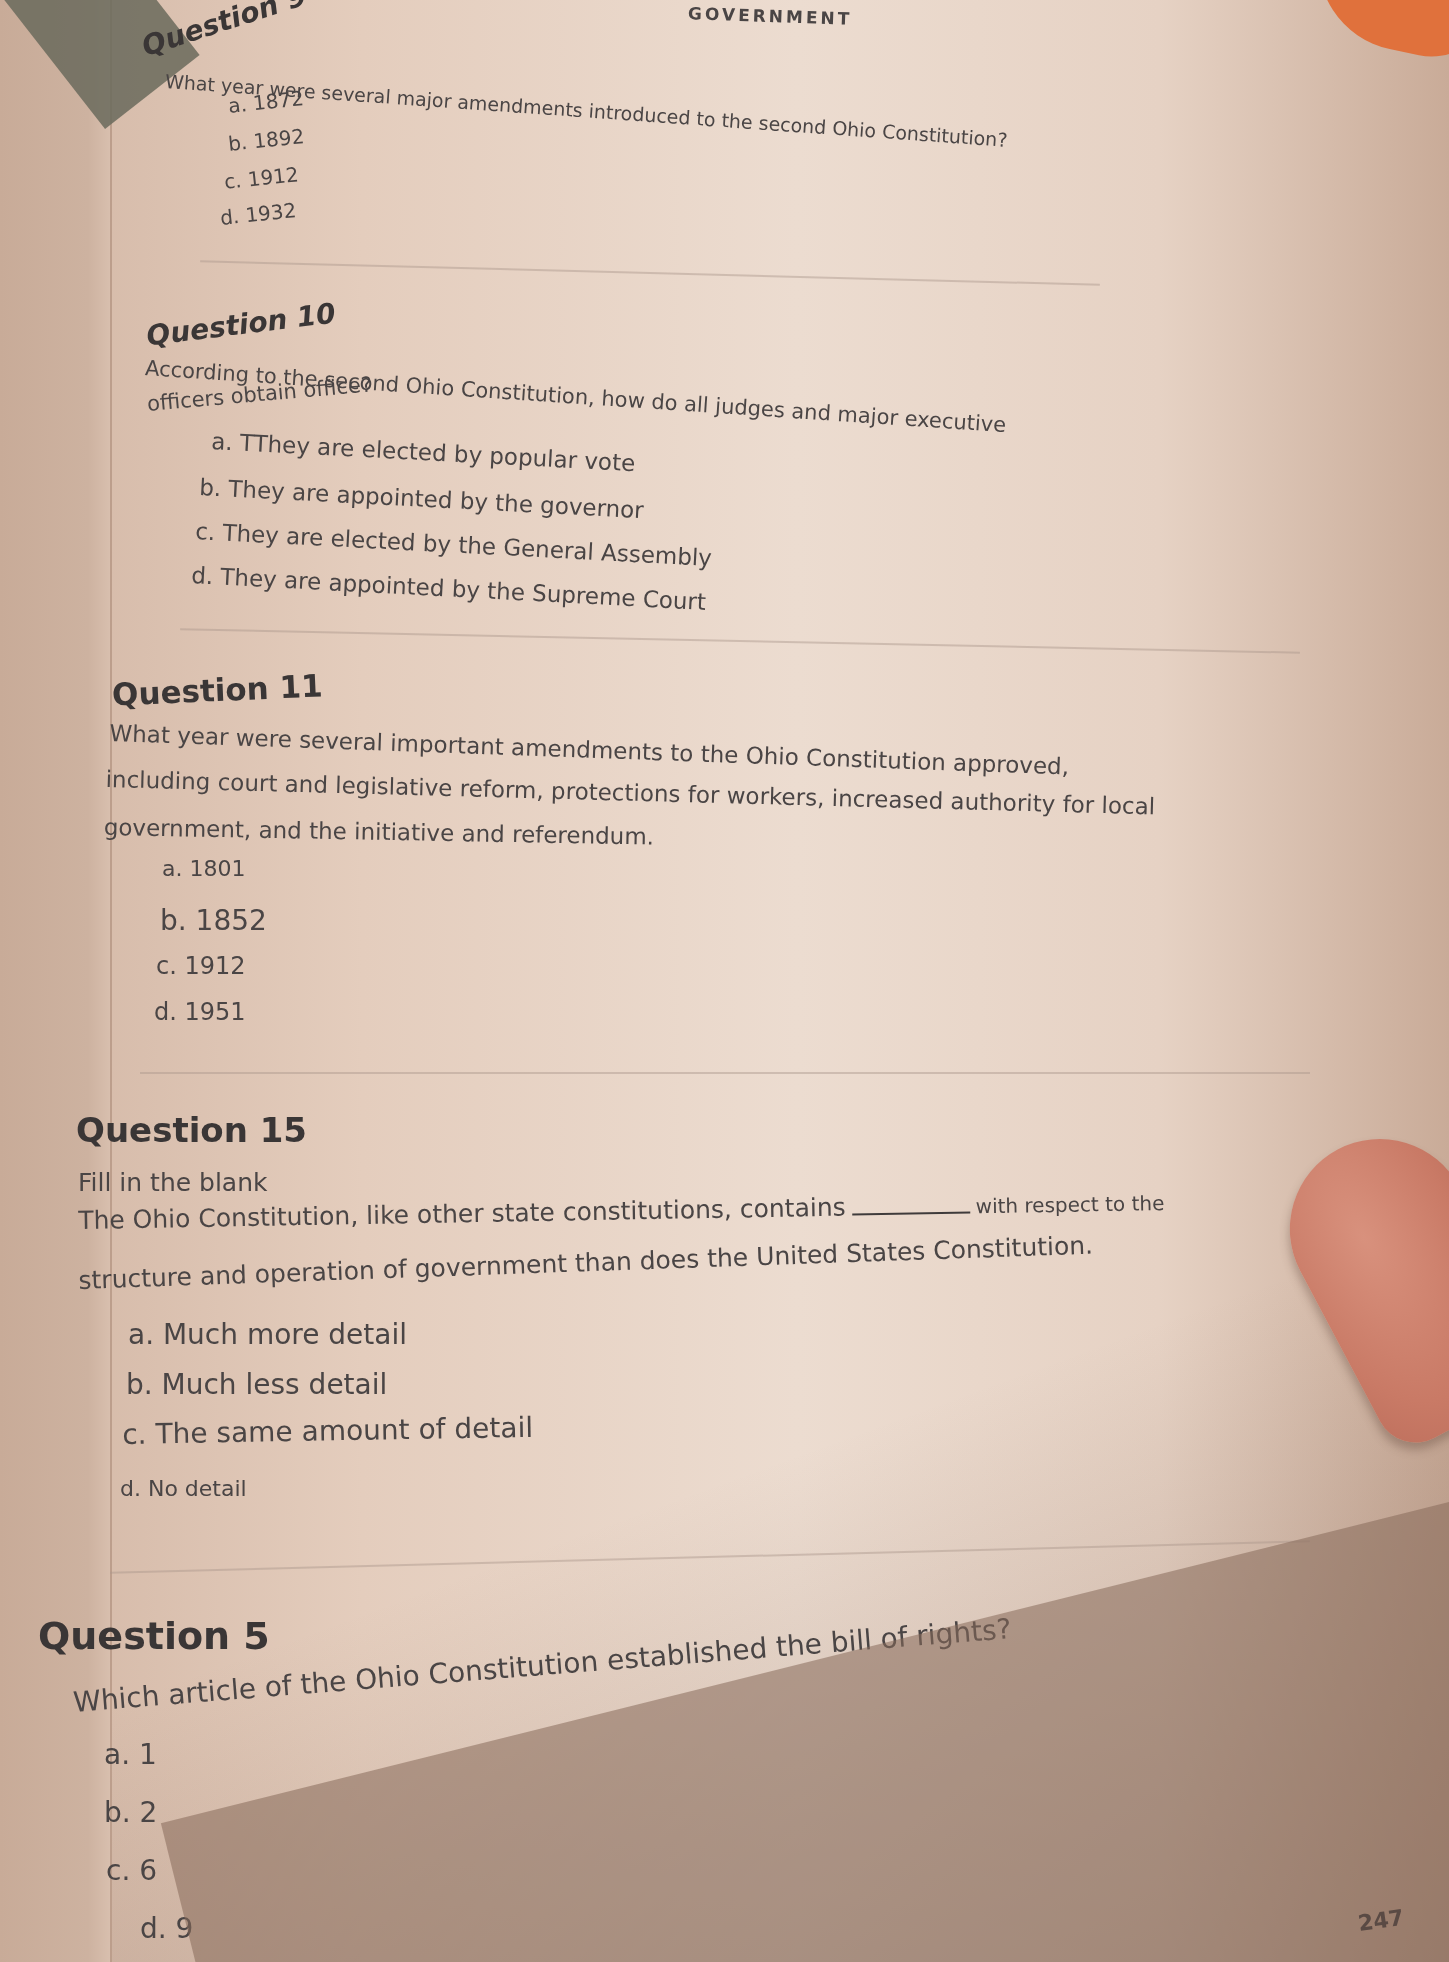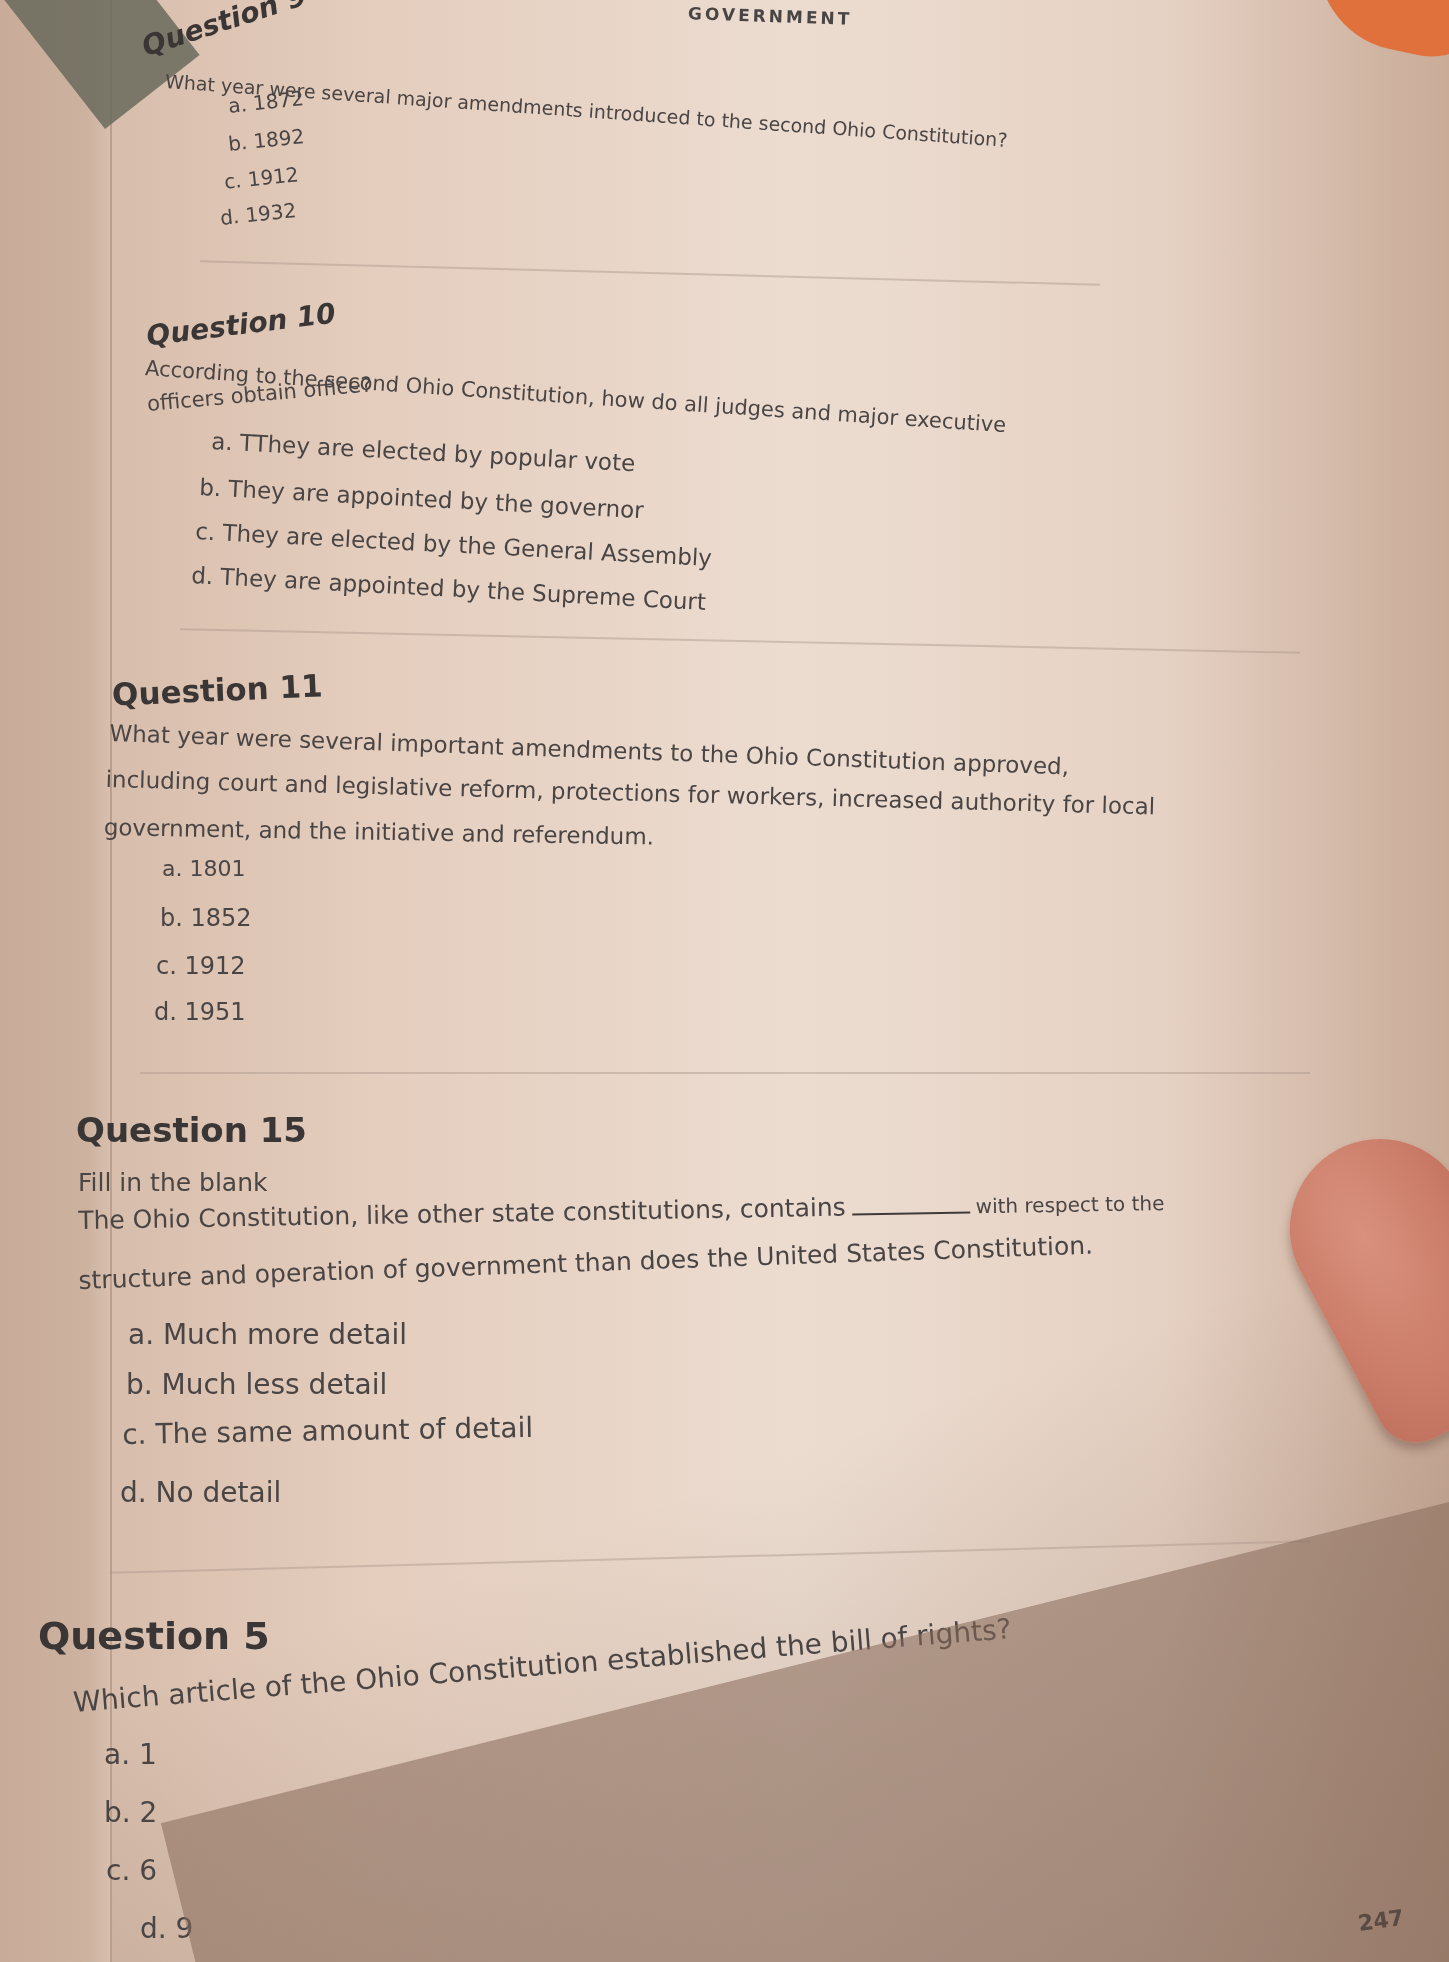--- a/index.html
+++ b/index.html
@@ -142,38 +142,38 @@
   </div>
 
   <div class="divider" style="left:180px; top:640px; width:1120px; transform:rotate(1.2deg);"></div>
 
   <div class="qblock" style="left:0; top:0;">
     <div class="qtitle abs" style="left:112px; top:672px; font-size:31px; transform:rotate(-2.5deg);">Question 11</div>
     <div class="qtext abs" style="left:110px; top:720px; font-size:23px; transform:rotate(2deg); transform-origin:0 0;">What year were several important amendments to the Ohio Constitution approved,</div>
     <div class="qtext abs" style="left:106px; top:766px; font-size:23px; transform:rotate(1.5deg); transform-origin:0 0;">including court and legislative reform, protections for workers, increased authority for local</div>
     <div class="qtext abs" style="left:104px; top:814px; font-size:23px; transform:rotate(1deg); transform-origin:0 0;">government, and the initiative and referendum.</div>
     <div class="opt abs" style="left:162px; top:856px; font-size:22px;">a. 1801</div>
-    <div class="opt abs" style="left:160px; top:904px; font-size:24px;">b. 1852</div>
+    <div class="opt abs" style="left:160px; top:904px; font-size:28px;">b. 1852</div>
     <div class="opt abs" style="left:156px; top:952px; font-size:24px;">c. 1912</div>
     <div class="opt abs" style="left:154px; top:998px; font-size:24px;">d. 1951</div>
   </div>
 
   <div class="divider" style="left:140px; top:1072px; width:1170px;"></div>
 
   <div class="qblock" style="left:0; top:0;">
     <div class="qtitle abs" style="left:76px; top:1110px; font-size:34px;">Question 15</div>
     <div class="qtext abs" style="left:78px; top:1168px; font-size:25px;">Fill in the blank</div>
     <div class="qtext abs" style="left:78px; top:1206px; font-size:25px; transform:rotate(-1deg); transform-origin:0 0;">
       <span>The Ohio Constitution, like other state constitutions, contains</span><span class="blank"></span><span style="font-size:20px;">with respect to the</span>
     </div>
     <div class="qtext abs" style="left:78px; top:1266px; font-size:25px; transform:rotate(-2deg); transform-origin:0 0;">structure and operation of government than does the United States Constitution.</div>
     <div class="opt abs" style="left:128px; top:1318px; font-size:28px;">a. Much more detail</div>
     <div class="opt abs" style="left:126px; top:1368px; font-size:28px;">b. Much less detail</div>
     <div class="opt abs" style="left:122px; top:1418px; font-size:28px; transform:rotate(-1deg); transform-origin:0 0;">c. The same amount of detail</div>
-    <div class="opt abs" style="left:120px; top:1476px; font-size:28px;">d. No detail</div>
+    <div class="opt abs" style="left:120px; top:1476px; font-size:22px;">d. No detail</div>
   </div>
 
   <div class="divider" style="left:110px; top:1556px; width:1200px; transform:rotate(-1.5deg);"></div>
 
   <div class="qblock" style="left:0; top:0;">
     <div class="qtitle abs" style="left:38px; top:1614px; font-size:38px;">Question 5</div>
     <div class="qtext abs" style="left:72px; top:1686px; font-size:28px; transform:rotate(-4.5deg); transform-origin:0 0;">Which article of the Ohio Constitution established the bill of rights?</div>
     <div class="opt abs" style="left:104px; top:1738px; font-size:28px;">a. 1</div>
     <div class="opt abs" style="left:104px; top:1796px; font-size:28px;">b. 2</div>
     <div class="opt abs" style="left:106px; top:1854px; font-size:28px;">c. 6</div>

